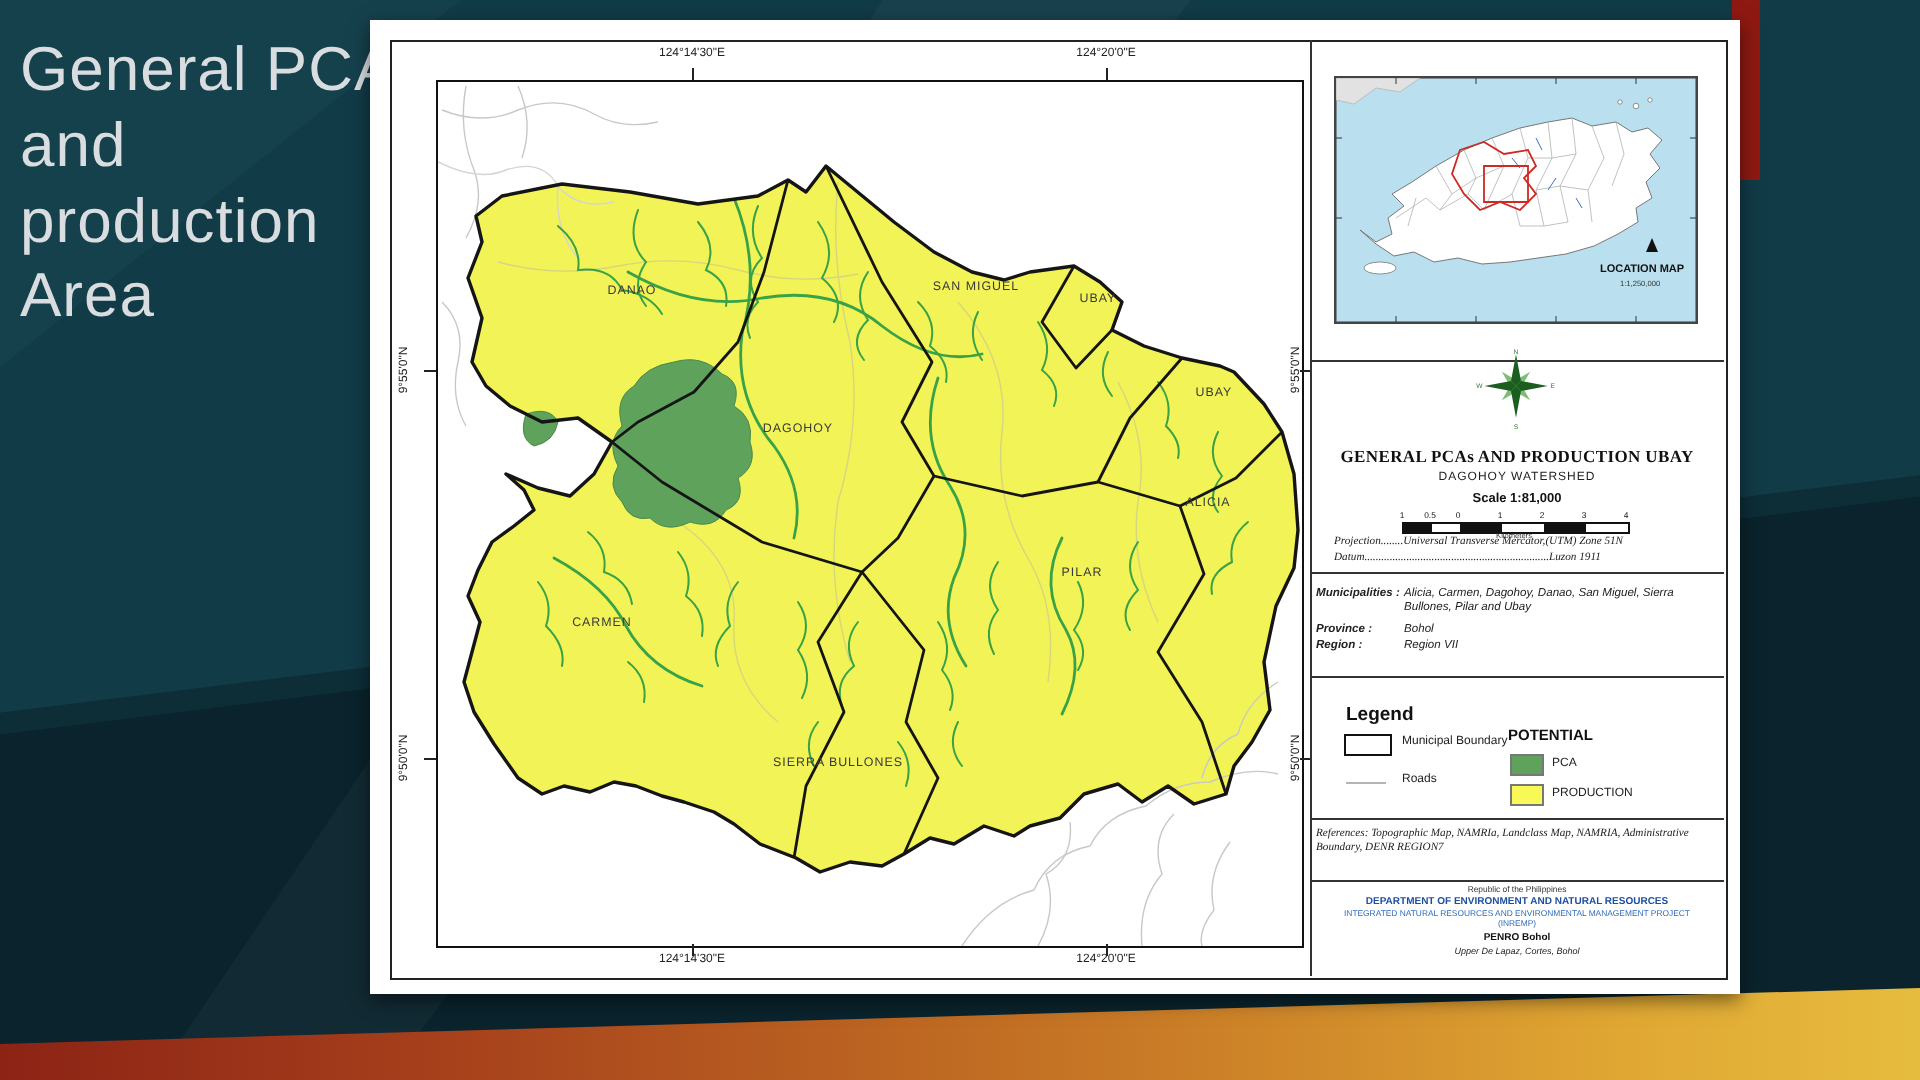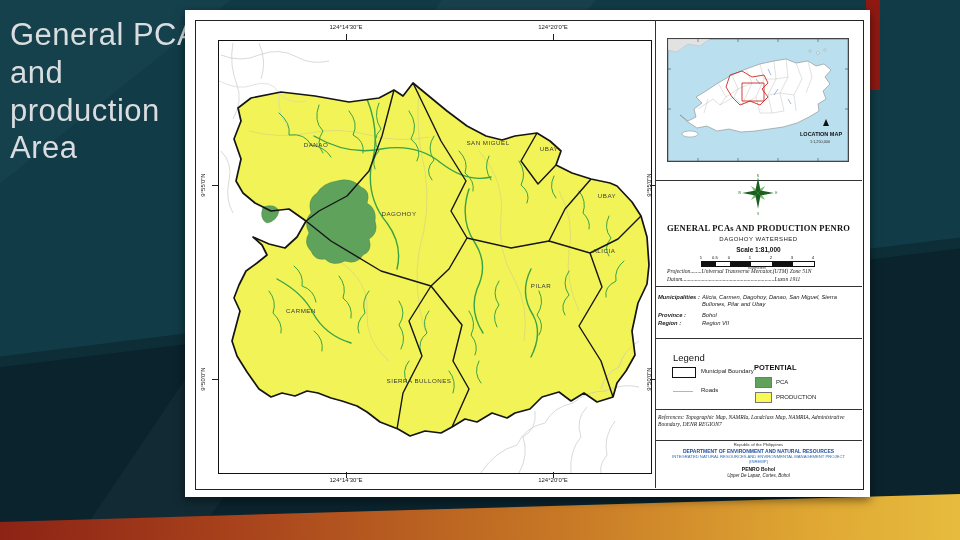--- a/index.html
+++ b/index.html
@@ -37,21 +37,21 @@
   .sbar .num{position:absolute;top:0;font-size:4.2px;color:#111;transform:translateX(-50%);}
   .sbar .bar{position:absolute;left:0;top:6px;width:112px;height:3.5px;border:.5px solid #111;display:flex;}
   .sbar .seg{height:100%;}
   .sbar .unit{position:absolute;left:0;top:11px;width:112px;text-align:center;font-size:3.8px;color:#333;}
   .p-proj{position:absolute;left:482px;top:258px;width:190px;font-family:"Liberation Serif",serif;
           font-style:italic;font-size:5.6px;color:#222;white-space:nowrap;overflow:hidden;}
   .p-datum{position:absolute;left:482px;top:266px;width:190px;font-family:"Liberation Serif",serif;
            font-style:italic;font-size:5.6px;color:#222;white-space:nowrap;overflow:hidden;}
   .info-label{position:absolute;left:473px;font-style:italic;font-size:5.8px;color:#222;font-weight:bold;}
   .info-value{position:absolute;left:517px;font-style:italic;font-size:5.8px;color:#222;width:158px;line-height:1.15;}
-  .lg-head{position:absolute;left:488px;top:342px;font-size:9.5px;font-weight:normal;color:#111;}
+  .lg-head{position:absolute;left:488px;top:342px;font-size:9.5px;font-weight:bold;color:#111;}
   .lg-swatch-mb{position:absolute;left:487px;top:357px;width:22px;height:9px;border:1.6px solid #111;background:#fff;}
   .lg-road{position:absolute;left:488px;top:381px;width:20px;height:0;border-top:1px solid #b5b5b5;}
   .lg-label{position:absolute;font-size:6px;color:#222;}
   .lg-pot{position:absolute;left:569px;top:353px;font-size:7.5px;font-weight:bold;color:#111;}
   .lg-sw{position:absolute;width:15px;height:9px;border:.5px solid #777;}
   .refs{position:absolute;left:473px;top:404px;width:200px;font-family:"Liberation Serif",serif;
         font-style:italic;font-size:5.6px;color:#222;line-height:1.2;}
   .f-line{position:absolute;left:470px;width:207px;text-align:center;}
   .f1{top:432px;font-size:4.2px;color:#333;}
   .f2{top:438px;font-size:5px;font-weight:bold;color:#1d4fa1;}
@@ -270,21 +270,21 @@
           <polygon points="24,3 27,19 24,22 21,19" fill="#1b5e20" transform="rotate(180 24 22)"></polygon>
           <polygon points="24,3 27,19 24,22 21,19" fill="#1b5e20" transform="rotate(270 24 22)"></polygon>
           <text x="24" y="2.5" font-size="4" fill="#2e7d32" text-anchor="middle">N</text>
           <text x="46" y="23.5" font-size="4" fill="#2e7d32" text-anchor="middle">E</text>
           <text x="24" y="48" font-size="4" fill="#2e7d32" text-anchor="middle">S</text>
           <text x="2" y="23.5" font-size="4" fill="#2e7d32" text-anchor="middle">W</text>
         </g>
       </svg>
     </div>
 
-    <div class="p-title">GENERAL PCAs AND PRODUCTION PENRO</div>
+    <div class="p-title">GENERAL PCAs AND PRODUCTION UBAY</div>
     <div class="p-sub">DAGOHOY WATERSHED</div>
     <div class="p-scale">Scale 1:81,000</div>
 
     <div class="sbar">
       <span class="num" style="left:0;">1</span>
       <span class="num" style="left:14px;">0.5</span>
       <span class="num" style="left:28px;">0</span>
       <span class="num" style="left:49px;">1</span>
       <span class="num" style="left:70px;">2</span>
       <span class="num" style="left:91px;">3</span>

